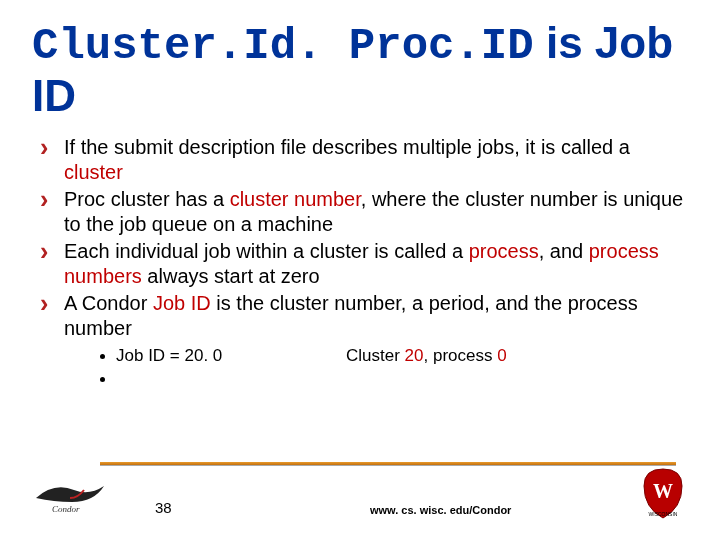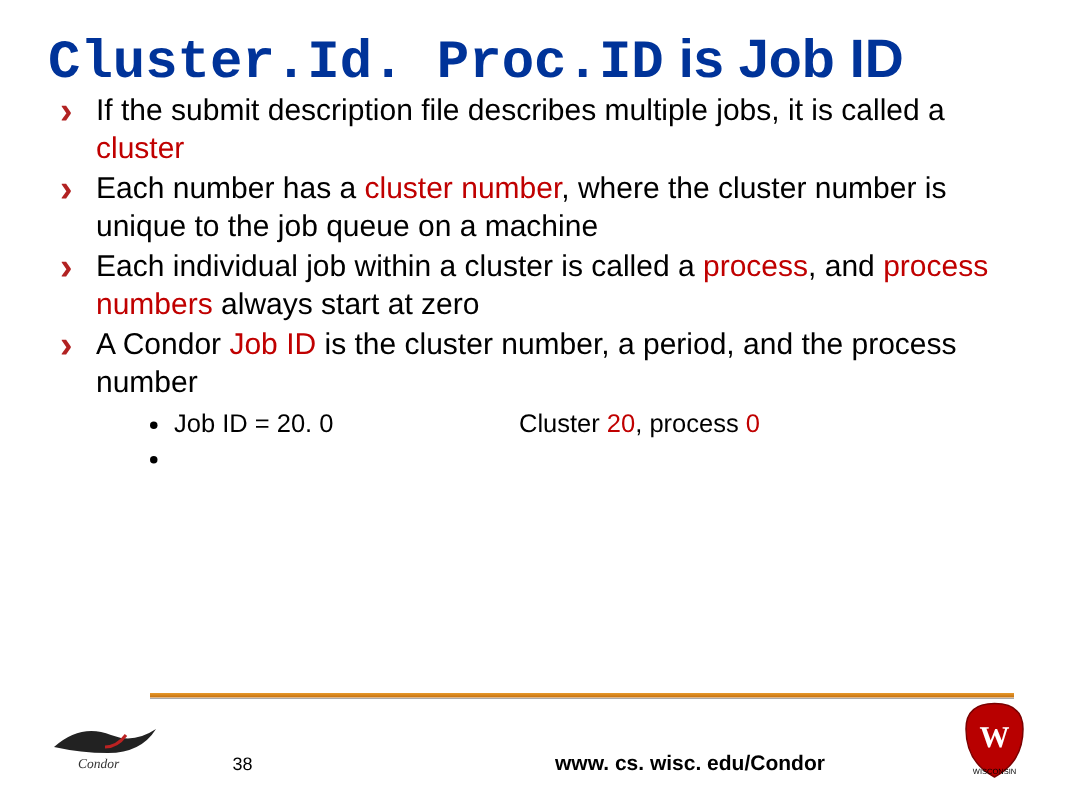--- a/index.html
+++ b/index.html
@@ -9,24 +9,25 @@
     background: #fff;
     font-family: "Trebuchet MS", "Arial", sans-serif;
     color: #000;
     position: relative;
     overflow: hidden;
   }
   .slide {
     padding: 18px 32px 0 32px;
   }
   .title {
-    font-size: 36px;
+    font-size: 44px;
     font-weight: bold;
     color: #003399;
     font-family: "Trebuchet MS", Arial, sans-serif;
+    margin-bottom: 14px;
   }
   .title .mono {
     font-family: "Courier New", monospace;
     font-weight: bold;
   }
   .bullets {
     list-style: none;
     padding-left: 6px;
   }
   .bullets > li {
@@ -94,29 +95,29 @@
     left: 34px;
     bottom: 8px;
     width: 78px;
     height: 38px;
     font-style: italic;
   }
   .page-num {
     position: absolute;
     left: 155px;
     bottom: 6px;
-    font-size: 12px;
+    font-size: 15px;
     font-family: "Trebuchet MS", Arial, sans-serif;
     margin-top: 36px;
   }
   .url {
     position: absolute;
     left: 370px;
     bottom: 6px;
-    font-size: 14px;
+    font-size: 11px;
     font-weight: bold;
     font-family: "Trebuchet MS", Arial, sans-serif;
   }
   .wisc-logo {
     position: absolute;
     right: 30px;
     bottom: 2px;
     width: 54px;
     height: 54px;
   }
@@ -127,21 +128,21 @@
 <div class="slide">
   <h1 class="title">
     <span class="mono">Cluster.Id. Proc.ID</span><span> is Job ID</span>
   </h1>
 
   <ul class="bullets">
     <li>
       <span>If the submit description file describes multiple jobs, it is called a </span><span class="red">cluster</span><span></span>
     </li>
     <li>
-      <span>Each number has a </span><span class="red">cluster number</span><span>, where the cluster number is unique to the job queue on a machine</span>
+      <span>Proc cluster has a </span><span class="red">cluster number</span><span>, where the cluster number is unique to the job queue on a machine</span>
     </li>
     <li>
       <span>Each individual job within a cluster is called a </span><span class="red">process</span><span>, and </span><span class="red">process numbers</span><span> always start at zero</span>
     </li>
     <li>
       <span>A Condor </span><span class="red">Job ID</span><span> is the cluster number, a period, and the process number</span>
 
       <ul class="sub">
         <li>
           <span class="c1">Job ID = 20. 0</span>

